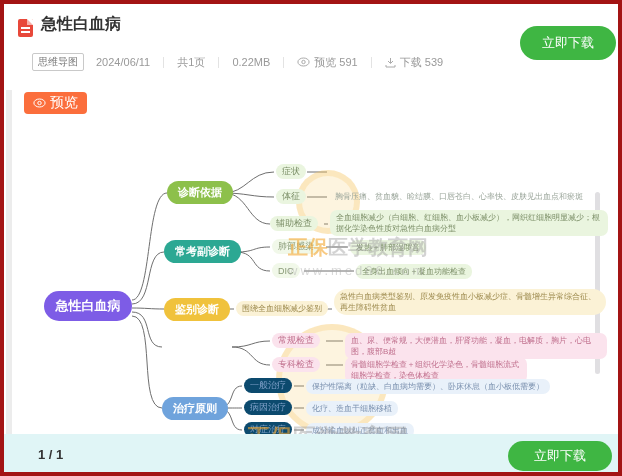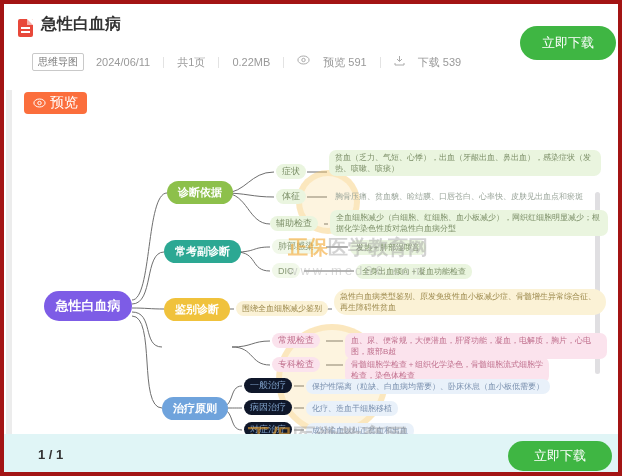--- a/index.html
+++ b/index.html
@@ -13,21 +13,21 @@
   .pdf-ic:before{content:"";position:absolute;right:0;top:0;border:3px solid #fff;
     border-left-color:#f7b0aa;border-bottom-color:#f7b0aa;border-radius:0 2px 0 0;}
   .pdf-ic:after{content:"";position:absolute;left:3px;top:8px;width:9px;height:2px;
     background:#fff;box-shadow:0 4px 0 #fff;}
   .title{position:absolute;left:37px;top:10px;font-size:16px;font-weight:bold;color:#333;}
   .meta{position:absolute;left:28px;top:49px;display:flex;align-items:center;
     font-size:11px;color:#999;}
   .type-badge{border:1px solid #c9c9c9;color:#777;font-size:10px;padding:1px 5px;
     border-radius:2px;margin-right:12px;}
   .meta .sep{width:1px;height:11px;background:#e3e3e3;margin:0 13px;}
-  .meta .mi{display:flex;gap:13px;}
+  .meta .mi{display:flex;align-items:center;gap:4px;}
   .meta svg{display:block;}
   .dl-btn{position:absolute;display:flex;align-items:center;justify-content:center;
     background:#3FB643;color:#fff;border:none;border-radius:17px;font-size:13px;
     cursor:pointer;font-family:inherit;}
   .dl-top{left:516px;top:22px;width:96px;height:34px;}
   .dl-bottom{left:504px;top:437px;width:104px;height:30px;border-radius:15px;}
   
   .pv-badge{position:absolute;left:20px;top:88px;height:22px;padding:0 9px;
     background:#FB6E3C;color:#fff;font-size:14px;border-radius:4px;
     display:flex;align-items:center;gap:4px;}
@@ -44,21 +44,21 @@
   .branch{height:23px;padding:0 11px;color:#fff;font-size:11px;font-weight:bold;
     border-radius:12px;display:flex;align-items:center;justify-content:center;}
   .child{height:15px;padding:0 6px;font-size:9px;border-radius:8px;display:flex;
     align-items:center;}
   .leaf{font-size:8px;line-height:1.4;border-radius:7px;padding:2px 6px;white-space:normal;}
   .g  {background:#EAF5DF;color:#7C8F68;}
   .gp {background:#F1F8E9;color:#8A9B78;}
   .y  {background:#FBF2D6;color:#9D8A4E;}
   .p  {background:#FBE3ED;color:#C0708E;}
   .b  {background:#E9F1FA;color:#7A90AE;}
-  .bp {background:#0f172a;color:#7FA0C8;}
+  .bp {background:#0c4a6e;color:#7FA0C8;}
   .plain{background:transparent;color:#9aa59a;}
   
   .wm{position:absolute;text-align:left;pointer-events:none;}
   .wm .l1{font-size:20px;font-weight:bold;color:rgba(158,158,158,0.45);}
   .wm .l1 .brand{color:rgba(243,166,48,0.6);}
   .wm .l2{font-size:13px;letter-spacing:3px;color:rgba(170,170,170,0.45);margin-top:2px;}
   .wm2 .l1{font-size:23px;}
   .wm2 .l2{font-size:15px;letter-spacing:4px;}
   .seal{position:absolute;border-radius:50%;pointer-events:none;
     background:rgba(248,205,110,0.22);border:6px solid rgba(246,197,92,0.25);box-sizing:border-box;}
@@ -149,40 +149,39 @@
       <path d="M290,296 L300,296"></path>
     </svg>
 
     <div class="seal" style="left:292px;top:36px;width:64px;height:64px;"></div>
     <div class="seal" style="left:272px;top:190px;width:112px;height:112px;"></div>
 
     <div class="node root" style="background-color: rgb(125, 92, 230);">急性白血病</div>
 
     <div class="node branch" style="left: 163px; top: 47px; background-color: rgb(141, 192, 75);">诊断依据</div>
     <div class="node child g" style="left:272px;top:30px;">症状</div>
-    <div class="node leaf g" style="left:325px;top:16px;width:272px;">贫血（乏力、气短、心悸），出血（牙龈出血、鼻出血），感染症状（发热、咳嗽、咳痰）</div>
     <div class="node child g" style="left:272px;top:55px;">体征</div>
     <div class="node leaf plain" style="left:325px;top:55px;width:272px;">胸骨压痛、贫血貌、睑结膜、口唇苍白、心率快、皮肤见出血点和瘀斑</div>
     <div class="node child g" style="left:266px;top:82px;">辅助检查</div>
     <div class="node leaf g" style="left:326px;top:76px;width:278px;">全血细胞减少（白细胞、红细胞、血小板减少），网织红细胞明显减少；根据化学染色性质对急性白血病分型</div>
 
     <div class="node branch" style="left: 160px; top: 106px; background-color: rgb(44, 168, 147);">常考副诊断</div>
     <div class="node child gp" style="left:268px;top:105px;">肺部感染</div>
     <div class="node leaf g" style="left:346px;top:106px;">发热＋肺部湿啰音</div>
     <div class="node child gp" style="left:268px;top:129px;">DIC</div>
     <div class="node leaf g" style="left:352px;top:130px;">全身出血倾向＋凝血功能检查</div>
 
     <div class="node branch" style="left: 160px; top: 164px; background-color: rgb(240, 194, 60);">鉴别诊断</div>
     <div class="node child y" style="left:232px;top:167px;font-size:8px;">围绕全血细胞减少鉴别</div>
     <div class="node leaf y" style="left:330px;top:155px;width:272px;border-radius:13px;">急性白血病类型鉴别、原发免疫性血小板减少症、骨髓增生异常综合征、再生障碍性贫血</div>
 
     <div class="node child p" style="left:268px;top:199px;">常规检查</div>
     <div class="node leaf p" style="left:341px;top:199px;width:262px;">血、尿、便常规，大便潜血，肝肾功能，凝血，电解质，胸片，心电图，腹部B超</div>
     <div class="node child p" style="left:268px;top:223px;">专科检查</div>
-    <div class="node leaf p" style="left:341px;top:223px;width:204px;">骨髓细胞学检查＋组织化学染色，骨髓细胞流式细胞学检查，染色体检查</div>
+    <div class="node leaf p" style="left:341px;top:223px;width:182px;">骨髓细胞学检查＋组织化学染色，骨髓细胞流式细胞学检查，染色体检查</div>
 
     <div class="node branch" style="left: 158px; top: 263px; background-color: rgb(111, 163, 220);">治疗原则</div>
     <div class="node child bp" style="left:240px;top:244px;">一般治疗</div>
     <div class="node leaf b" style="left:302px;top:245px;">保护性隔离（粒缺、白血病均需要）、卧床休息（血小板低需要）</div>
     <div class="node child bp" style="left:240px;top:266px;">病因治疗</div>
     <div class="node leaf b" style="left:302px;top:267px;">化疗、造血干细胞移植</div>
     <div class="node child bp" style="left:240px;top:288px;">对症治疗</div>
     <div class="node leaf b" style="left:302px;top:289px;">成分输血以纠正贫血和出血</div>
   </div>
 

